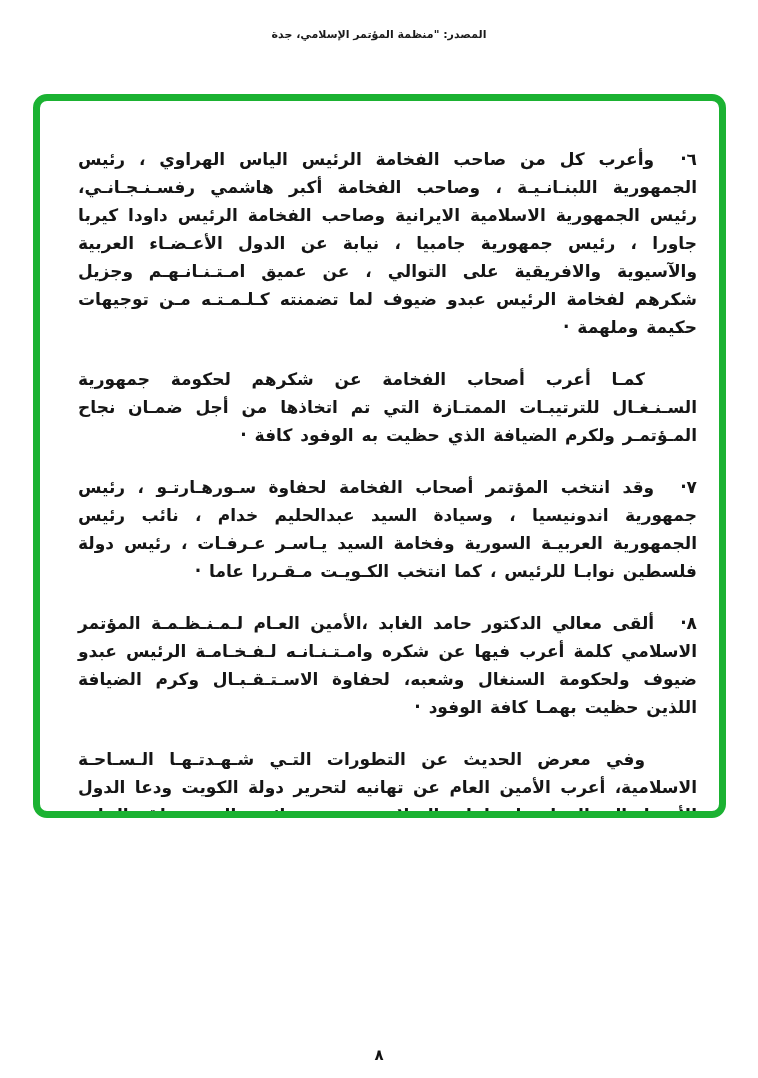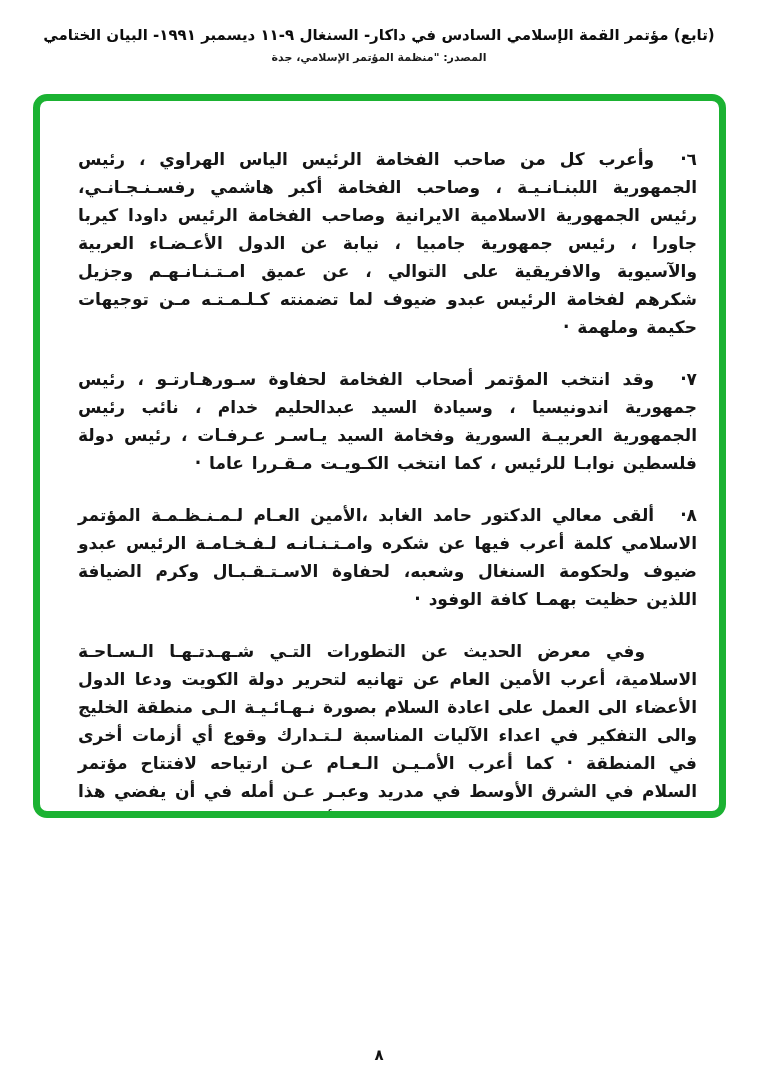--- a/index.html
+++ b/index.html
@@ -80,27 +80,27 @@
     font-weight: 600;
     color: #111111;
   }
 </style>
 </head>
 <body>
 
 <div class="page">
 
   <div class="header">
-    <div class="header-title">(تابع) مؤتمر القمة الإسلامي السادس في داكار- السنغال ٩-١١ ديسمبر ١٩٩١- البيان الختامي</div>
     <div class="header-source">المصدر: "منظمة المؤتمر الإسلامي، جدة</div>
   </div>
 
   <div class="doc-frame" style="border-color: rgb(27, 178, 50);">
     <div class="paragraphs">
         <p class="para"><span class="pnum">٦·</span><span>وأعرب كل من صاحب الفخامة الرئيس الياس الهراوي ، رئيس الجمهورية اللبنـانـيـة ، وصاحب الفخامة أكبر هاشمي رفسـنـجـانـي، رئيس الجمهورية الاسلامية الايرانية وصاحب الفخامة الرئيس داودا كيربا جاورا ، رئيس جمهورية جامبيا ، نيابة عن الدول الأعـضـاء العربية والآسيوية والافريقية على التوالي ، عن عميق امـتـنـانـهـم وجزيل شكرهم لفخامة الرئيس عبدو ضيوف لما تضمنته كـلـمـتـه مـن توجيهات حكيمة وملهمة ·</span></p>
+        <p class="para indent"><span>كمـا أعرب أصحاب الفخامة عن شكرهم لحكومة جمهورية السـنـغـال للترتيبـات الممتـازة التي تم اتخاذها من أجل ضمـان نجاح المـؤتمـر ولكرم الضيافة الذي حظيت به الوفود كافة ·</span></p>
         <p class="para"><span class="pnum">٧·</span><span>وقد انتخب المؤتمر أصحاب الفخامة لحفاوة سـورهـارتـو ، رئيس جمهورية اندونيسيا ، وسيادة السيد عبدالحليم خدام ، نائب رئيس الجمهورية العربيـة السورية وفخامة السيد يـاسـر عـرفـات ، رئيس دولة فلسطين نوابـا للرئيس ، كما انتخب الكـويـت مـقـررا عاما ·</span></p>
         <p class="para"><span class="pnum">٨·</span><span>ألقى معالي الدكتور حامد الغابد ،الأمين العـام لـمـنـظـمـة المؤتمر الاسلامي كلمة أعرب فيها عن شكره وامـتـنـانـه لـفـخـامـة الرئيس عبدو ضيوف ولحكومة السنغال وشعبه، لحفاوة الاسـتـقـبـال وكرم الضيافة اللذين حظيت بهمـا كافة الوفود ·</span></p>
         <p class="para indent"><span>وفي معرض الحديث عن التطورات التـي شـهـدتـهـا الـسـاحـة الاسلامية، أعرب الأمين العام عن تهانيه لتحرير دولة الكويت ودعا الدول الأعضاء الى العمل على اعادة السلام بصورة نـهـائـيـة الـى منطقة الخليج والى التفكير في اعداء الآليات المناسبة لـتـدارك وقوع أي أزمات أخرى في المنطقة · كما أعرب الأمـيـن الـعـام عـن ارتياحه لافتتاح مؤتمر السلام في الشرق الأوسط في مدريد وعبـر عـن أمله في أن يفضي هذا المؤتمر الى الانسحاب الاسرائيلي من الأراضي العربيـة والفلسطينيـة المحتلة بمـا فيهـا الجولان السوري ومـديـنـة القدس الشريف التي يرتبط بها المسلمون الى أقصى الحدود ·</span></p>
       </div>
   </div>
 
   <div class="footer">
     <span class="page-number">٨</span>
   </div>
 

